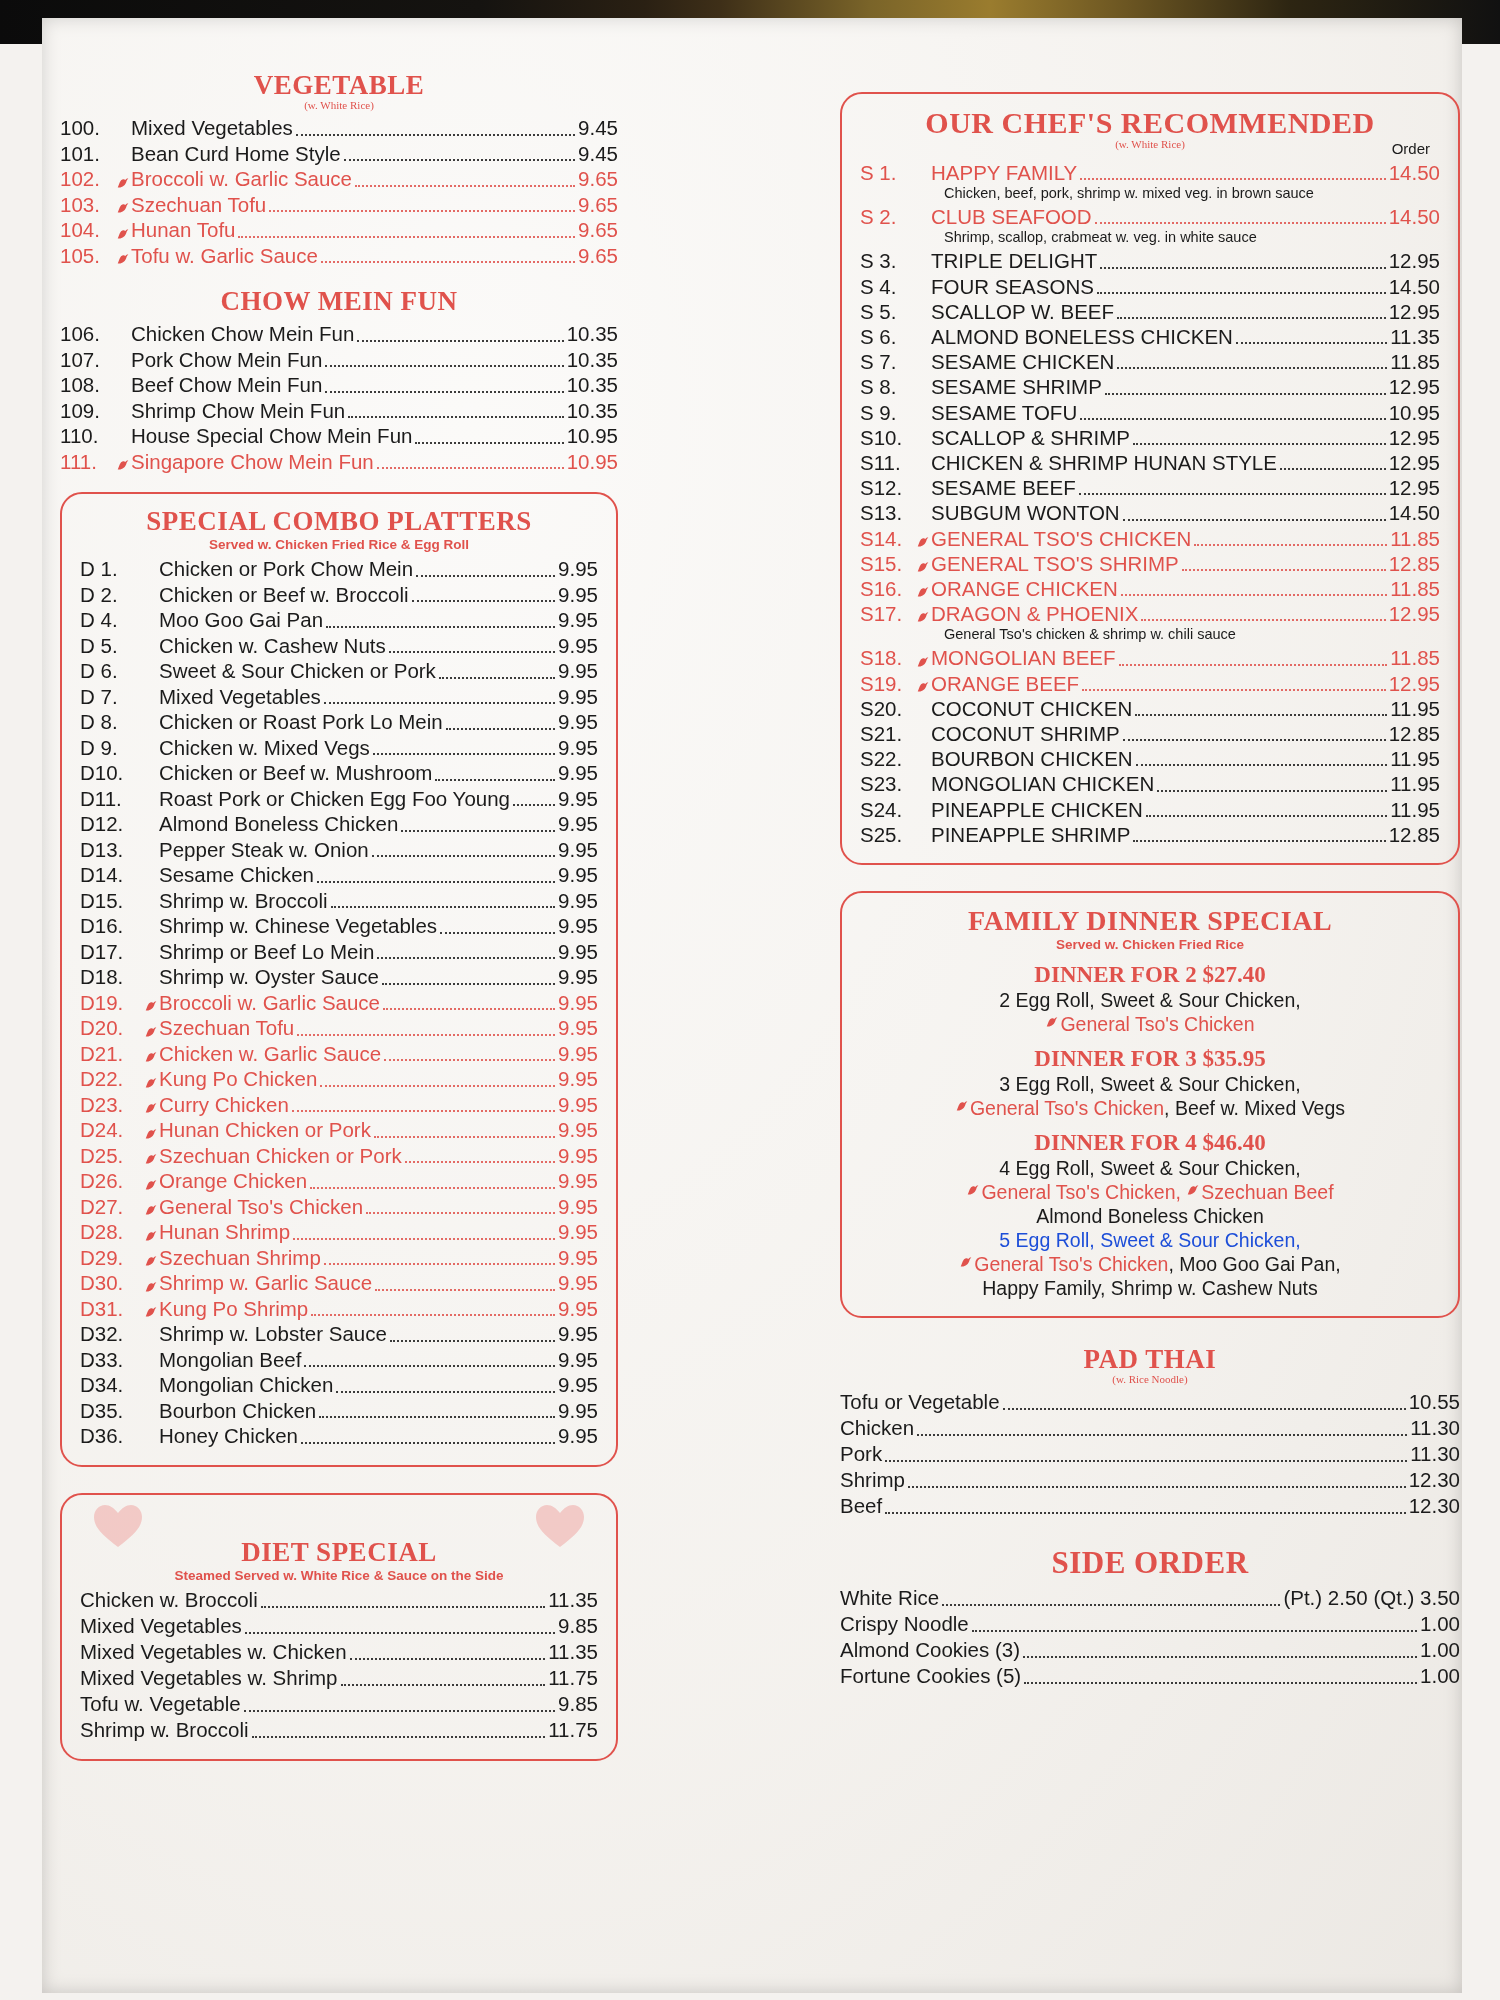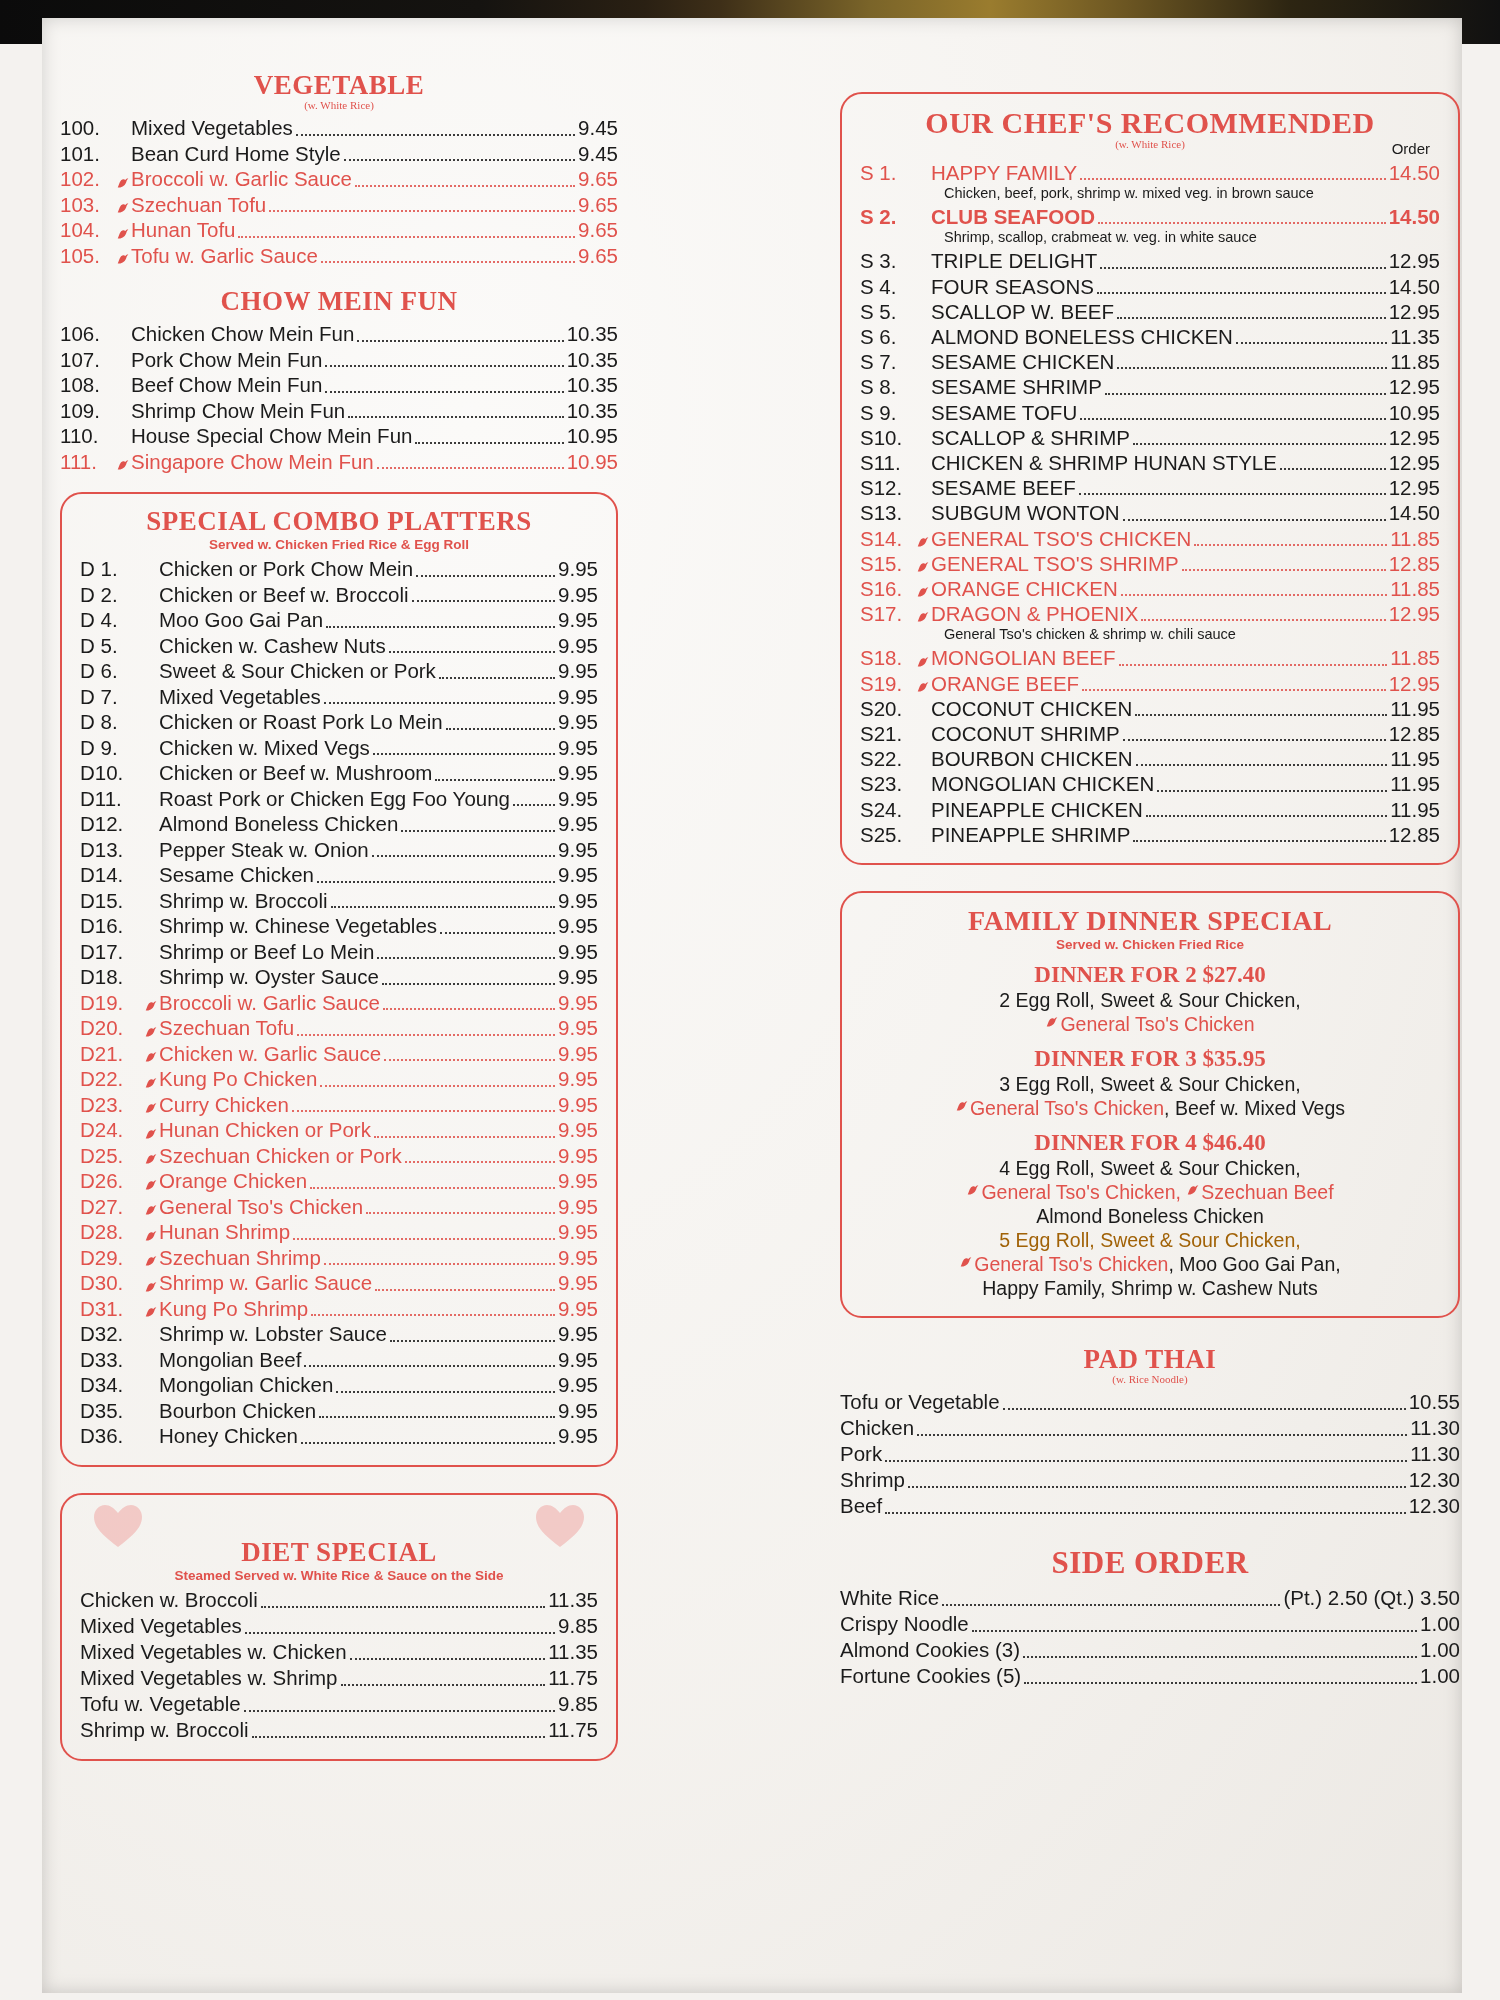--- a/index.html
+++ b/index.html
@@ -591,21 +591,21 @@
           <ul class="items chef" style="margin: 0px;">
             <li class="r">
               <span class="num">S 1.</span>
               <span class="chili"></span>
               <span class="nm">HAPPY FAMILY</span>
               <span class="dots"></span>
               <span class="pr">14.50</span>
             </li>
           </ul>
           <div class="desc">Chicken, beef, pork, shrimp w. mixed veg. in brown sauce</div>
-          <ul class="items chef" style="margin: 0px; font-weight: bold;">
+          <ul class="items chef" style="margin: 0px;">
             <li class="r">
               <span class="num">S 2.</span>
               <span class="chili"></span>
               <span class="nm">CLUB SEAFOOD</span>
               <span class="dots"></span>
               <span class="pr">14.50</span>
             </li>
           </ul>
           <div class="desc">Shrimp, scallop, crabmeat w. veg. in white sauce</div>
           <ul class="items chef" style="margin: 0px;">
@@ -858,21 +858,21 @@
                 <path d="M2 13c4 1 9-2 10-7 .3-1.5 1-2.5 2-3-1.6-.2-2.7.6-3.4 1.7C9.4 3 7 3.5 5.4 5.4 3.8 7.3 3.2 10.6 2 13z" fill="#e0524c"></path>
               </svg></span><span style="color:#e0524c">General Tso's Chicken</span><span style="color:#1b1b1b">, Beef w. Mixed Vegs</span></div>
           <div class="fd-title">DINNER FOR 4 $46.40</div>
           <div class="fd-line"><span style="color:#1b1b1b">4 Egg Roll, Sweet &amp; Sour Chicken,</span></div>
           <div class="fd-line"><span class="chili" style="display:inline-block;"><svg viewBox="0 0 16 16" width="14" height="14">
                 <path d="M2 13c4 1 9-2 10-7 .3-1.5 1-2.5 2-3-1.6-.2-2.7.6-3.4 1.7C9.4 3 7 3.5 5.4 5.4 3.8 7.3 3.2 10.6 2 13z" fill="#e0524c"></path>
               </svg></span><span style="color:#e0524c">General Tso's Chicken,</span><span style="color:#1b1b1b"> </span><span class="chili" style="display:inline-block;"><svg viewBox="0 0 16 16" width="14" height="14">
                 <path d="M2 13c4 1 9-2 10-7 .3-1.5 1-2.5 2-3-1.6-.2-2.7.6-3.4 1.7C9.4 3 7 3.5 5.4 5.4 3.8 7.3 3.2 10.6 2 13z" fill="#e0524c"></path>
               </svg></span><span style="color:#e0524c">Szechuan Beef</span></div>
           <div class="fd-line"><span style="color:#1b1b1b">Almond Boneless Chicken</span></div>
-          <div class="fd-line"><span style="color:#a16207">5 Egg Roll, Sweet &amp; Sour Chicken,</span></div>
+          <div class="fd-line"><span style="color:#1d4ed8">5 Egg Roll, Sweet &amp; Sour Chicken,</span></div>
           <div class="fd-line"><span class="chili" style="display:inline-block;"><svg viewBox="0 0 16 16" width="14" height="14">
                 <path d="M2 13c4 1 9-2 10-7 .3-1.5 1-2.5 2-3-1.6-.2-2.7.6-3.4 1.7C9.4 3 7 3.5 5.4 5.4 3.8 7.3 3.2 10.6 2 13z" fill="#e0524c"></path>
               </svg></span><span style="color:#e0524c">General Tso's Chicken</span><span style="color:#1b1b1b">, Moo Goo Gai Pan,</span></div>
           <div class="fd-line"><span style="color:#1b1b1b">Happy Family, Shrimp w. Cashew Nuts</span></div>
         </div>
     </div>
 
     <div class="mt26">
       <h2 class="sec" style="font-size:27px;">PAD THAI</h2>
       <div class="sub">(w. Rice Noodle)</div>

